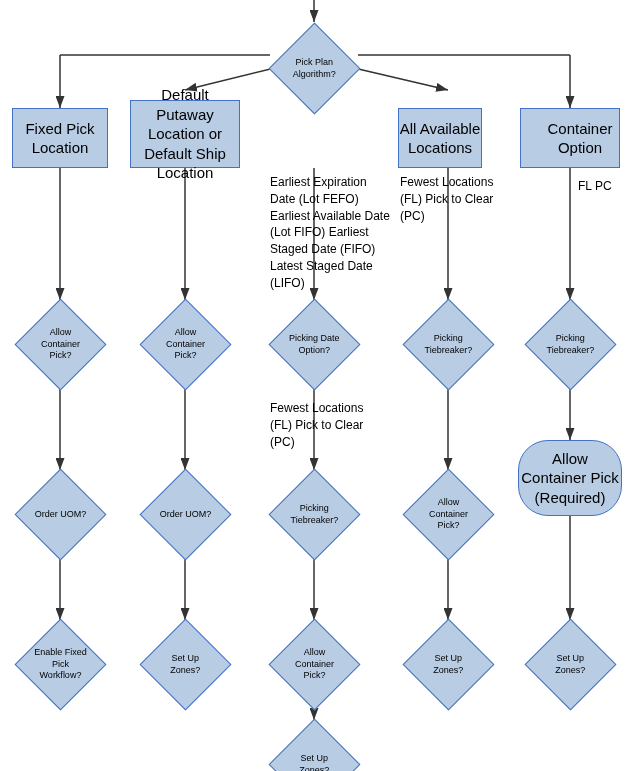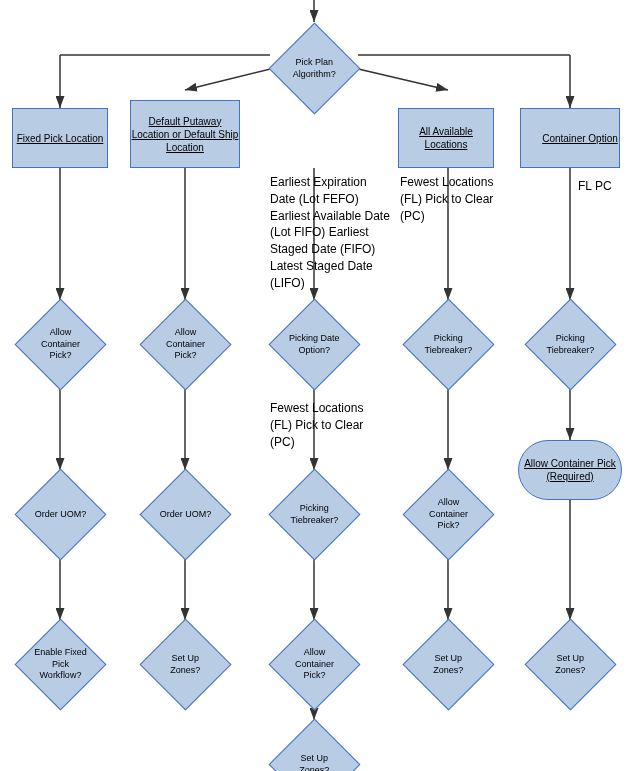--- a/index.html
+++ b/index.html
@@ -19,22 +19,21 @@
     
     .rect {
       position: absolute;
       background: #b8cce4;
       border: 1.5px solid #4472c4;
       display: flex;
       align-items: center;
       justify-content: center;
       text-align: center;
       line-height: 1.3;
-      font-size: 10px;
-      text-decoration: underline;
+      font-size: 15px;
     }
     
     .diamond-wrap {
       position: absolute;
       display: flex;
       align-items: center;
       justify-content: center;
     }
     .diamond {
       position: relative;
@@ -143,21 +142,21 @@
 
   <div class="rect" style="left:130px;top:100px;width:110px;height:68px;">
     <span>Default Putaway
 Location
 or
 Default Ship
 Location</span>
   </div>
 
 
-  <div class="rect" style="left:398px;top:108px;width:96px;height:60px;">
+  <div class="rect" style="left:398px;top:108px;width:84px;height:60px;">
     <span>All Available
 Locations</span>
   </div>
 
   <div class="rect" style="left:520px;top:108px;width:100px;height:60px;padding-left:20px;">
     <span>Container
 Option</span>
   </div>
 
   <div class="static-text" style="left:270px;top:174px;width:120px;">
@@ -250,21 +249,21 @@
   </div>
 
   <div class="diamond-wrap" style="left:402px;top:468px;width:92px;height:92px;">
     <div class="diamond" style="width:65px;height:65px;">
       <span class="diamond-text">Allow
 Container
 Pick?</span>
     </div>
   </div>
 
-  <div class="rect" style="left:518px;top:440px;width:104px;height:60px;border-radius:30px;">
+  <div class="rect" style="left:518px;top:440px;width:104px;height:76px;border-radius:30px;">
     <span>Allow Container
 Pick (Required)</span>
   </div>
 
   <div class="diamond-wrap" style="left:14px;top:618px;width:92px;height:92px;">
     <div class="diamond" style="width:65px;height:65px;">
       <span class="diamond-text">Enable
 Fixed Pick
 Workflow?</span>
     </div>

